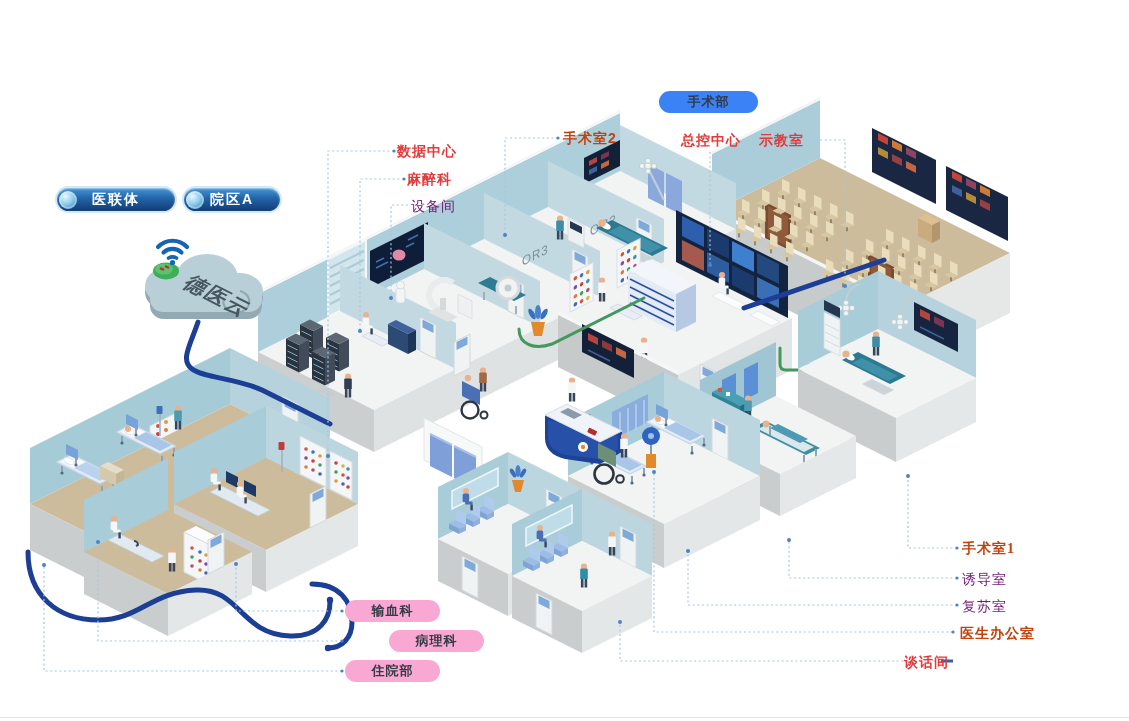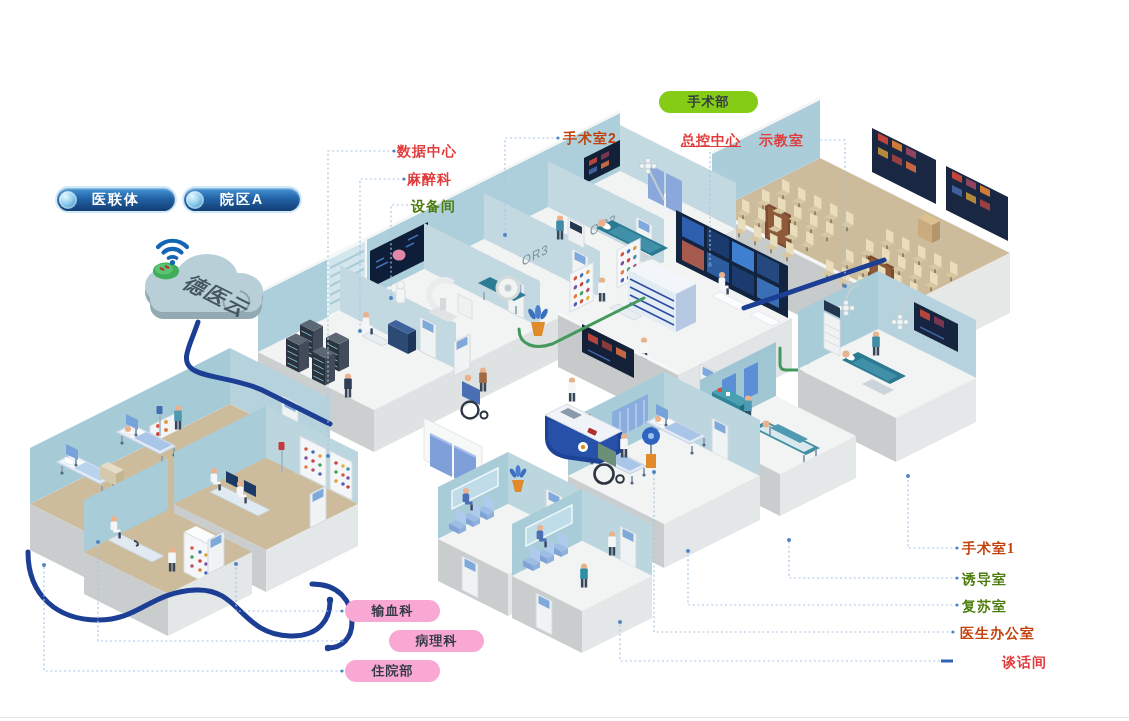--- a/index.html
+++ b/index.html
@@ -2,29 +2,29 @@
 <html><head>
 <meta charset="utf-8">
 <style>
   html,body{margin:0;padding:0;background:#fff;}
   #stage{position:relative;width:1129px;height:721px;background:#fff;overflow:hidden;
          font-family:"Liberation Sans",sans-serif;}
   #scene{position:absolute;left:0;top:0;}
   .lbl{position:absolute;font-size:14px;font-weight:bold;letter-spacing:1px;white-space:nowrap;line-height:1;}
   .lbl.red{color:#e23b3b;}
   .lbl.dark{color:#c2410c;}
-  .lbl.gray{color:#4d7c0f;font-weight:bold;}
+  .lbl.gray{color:#701a75;font-weight:normal;}
   .pill-dark{position:absolute;height:23px;border-radius:12px;
     background:linear-gradient(180deg,#4695d3 0%,#2264a8 45%,#123d72 100%);
     box-shadow:0 0 0 2px #cfe9f9, inset 0 1px 2px rgba(255,255,255,.55);
     color:#fff;font-size:14px;font-weight:bold;line-height:23px;text-align:center;letter-spacing:2px;}
   .pill-dark::before{content:"";position:absolute;left:2px;top:2.5px;width:18px;height:18px;border-radius:50%;
     background:radial-gradient(circle at 35% 30%,#e8f7ff 0%,#8ecdef 45%,#1b6cae 100%);
     box-shadow:inset 0 0 0 2px rgba(255,255,255,.35);}
-  .pill-light{position:absolute;height:22px;border-radius:11px;background:#84cc16;color:#333a44;
+  .pill-light{position:absolute;height:22px;border-radius:11px;background:#3b82f6;color:#333a44;
     font-size:13px;font-weight:600;line-height:22px;text-align:center;letter-spacing:1px;}
   .pill-light.soft{background:#f9a8d4;}
   #baseline{position:absolute;left:0;right:0;bottom:3px;border-top:1px solid #e4e4e4;}
 </style>
 </head>
 <body>
 
 <div id="stage">
 
 <svg id="scene" width="1129" height="721" viewBox="0 0 1129 721">
@@ -666,33 +666,33 @@
         <circle cx="957" cy="605" r="1.6"></circle>
   <circle cx="953" cy="632" r="1.6"></circle>
         <circle cx="342" cy="611" r="1.6"></circle>
         <circle cx="342" cy="641" r="1.6"></circle>
         <circle cx="342" cy="671" r="1.6"></circle>
 </g>
 <path d="M941,661 L953,661" stroke="#2d63b0" stroke-width="3"></path>
 </svg>
 
 <div class="pill-dark" style="left:57px;top:188px;width:118px;">医联体</div>
-<div class="pill-dark" style="left:184px;top:188px;width:116px;">院区A</div>
+<div class="pill-dark" style="left:184px;top:188px;width:96px;">院区A</div>
 <div class="pill-light" style="left:659px;top:91px;width:99px;">手术部</div>
 
 <div class="lbl red" style="left:397px;top:144px;">数据中心</div>
 <div class="lbl red" style="left:407px;top:172px;">麻醉科</div>
 <div class="lbl gray" style="left:411px;top:199px;">设备间</div>
 <div class="lbl dark" style="left:563px;top:131px;">手术室2</div>
-<div class="lbl red" style="left:681px;top:133px;text-decoration:underline;">总控中心</div>
+<div class="lbl red" style="left:681px;top:133px;">总控中心</div>
 <div class="lbl red" style="left:759px;top:133px;">示教室</div>
 <div class="lbl dark" style="left:962px;top:542px;font-family:Liberation Serif, serif;">手术室1</div>
 <div class="lbl gray" style="left:962px;top:572px;">诱导室</div>
 <div class="lbl gray" style="left:962px;top:599px;">复苏室</div>
 <div class="lbl dark" style="left:960px;top:626px;">医生办公室</div>
-<div class="lbl red" style="left:1002px;top:655px;text-align:center;">谈话间</div>
+<div class="lbl red" style="left:904px;top:655px;text-align:center;">谈话间</div>
 
 <div class="pill-light soft" style="left:345px;top:600px;width:95px;">输血科</div>
 <div class="pill-light soft" style="left:345px;top:630px;width:95px;margin-left:44px;">病理科</div>
 <div class="pill-light soft" style="left:345px;top:660px;width:95px;">住院部</div>
 
 <div id="baseline"></div>
 </div>
 
 </body></html>

